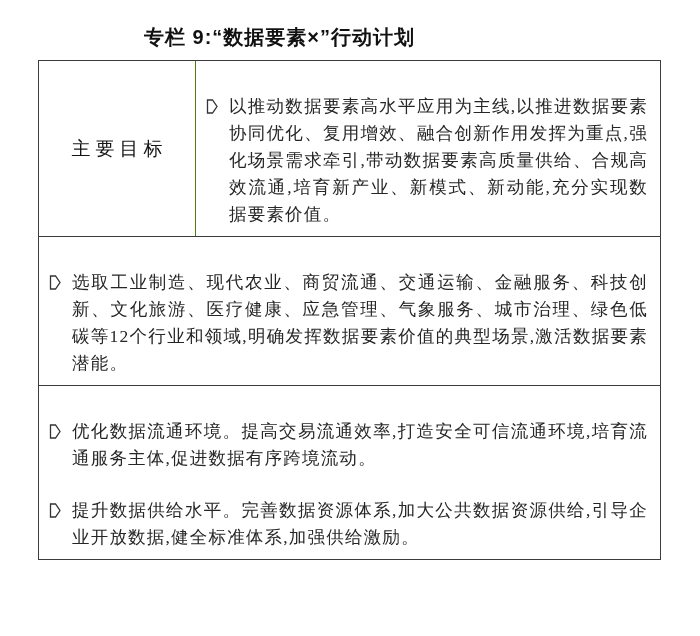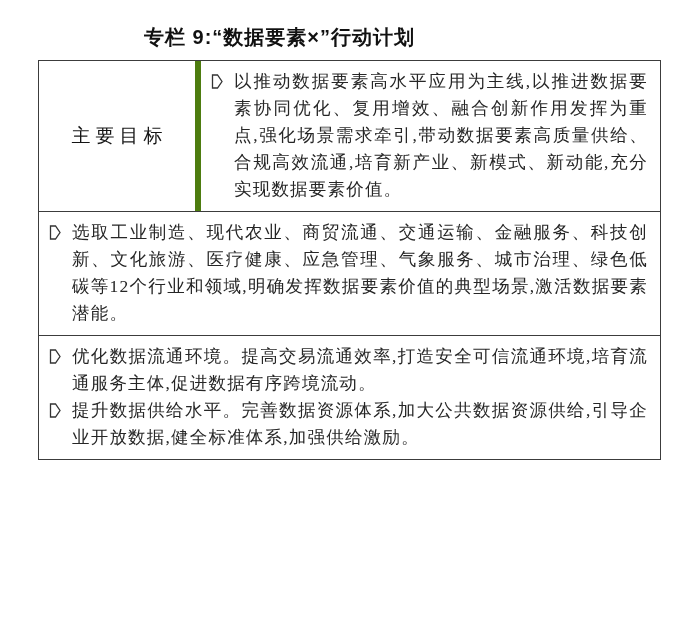--- a/index.html
+++ b/index.html
@@ -37,39 +37,40 @@
   }
   .trow {
     display: flex;
     border-bottom: 1px solid #3c3c3c;
   }
   .trow:last-child {
     border-bottom: none;
   }
   .label-cell {
     flex: 0 0 156px;
-    border-right: 6px solid #4d7c0f;
+    border-right: 1px solid #4d7c0f;
     display: flex;
     align-items: center;
     justify-content: center;
     font-family: "Liberation Sans", "DejaVu Sans", sans-serif;
     font-size: 19px;
     font-weight: 500;
     letter-spacing: 5px;
     text-indent: 5px;
     color: #141414;
   }
   .content-cell {
     flex: 1;
     padding: 7px 12px 8px 10px;
     min-width: 0;
   }
   .bullet-item {
     display: flex;
     align-items: flex-start;
+    margin-top: 25px;
   }
   .bullet-holder {
     flex: 0 0 23px;
     padding-top: 6px;
   }
   .bullet-holder svg {
     display: block;
   }
   .item-text {
     flex: 1;

